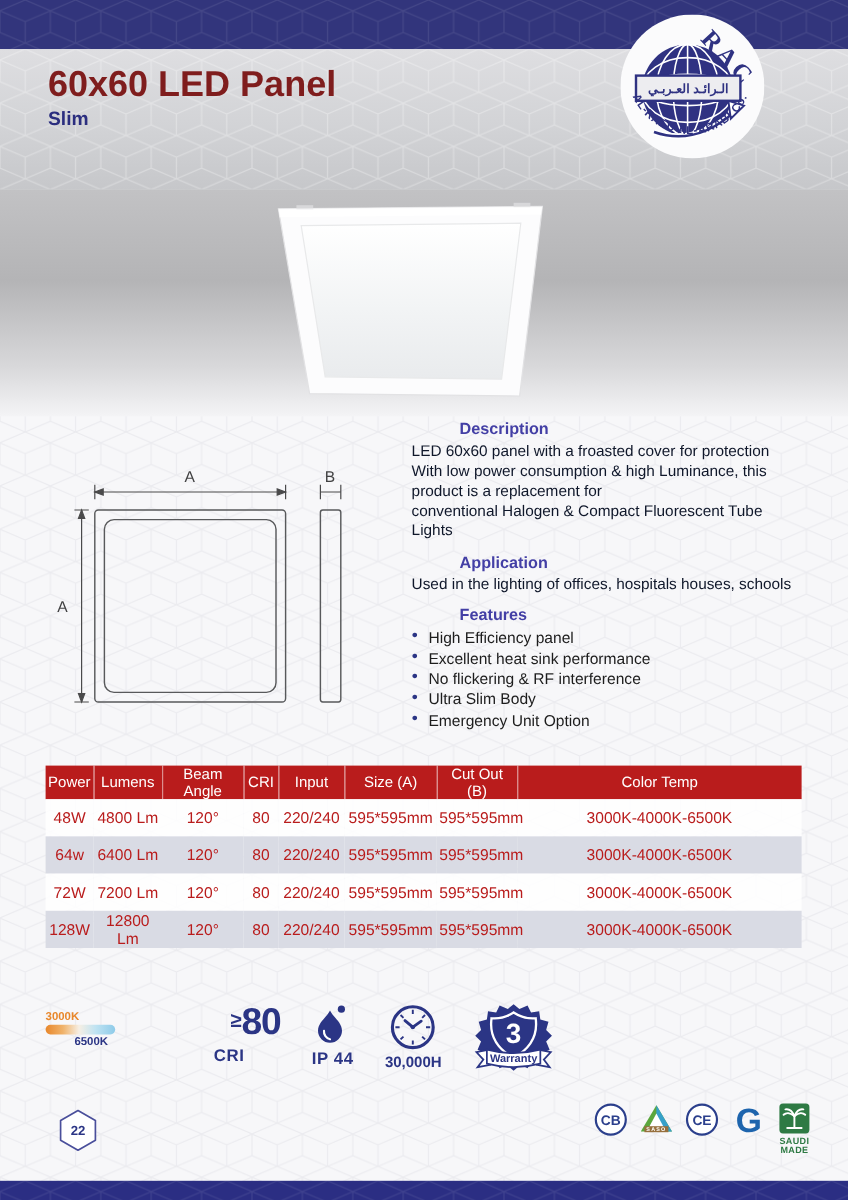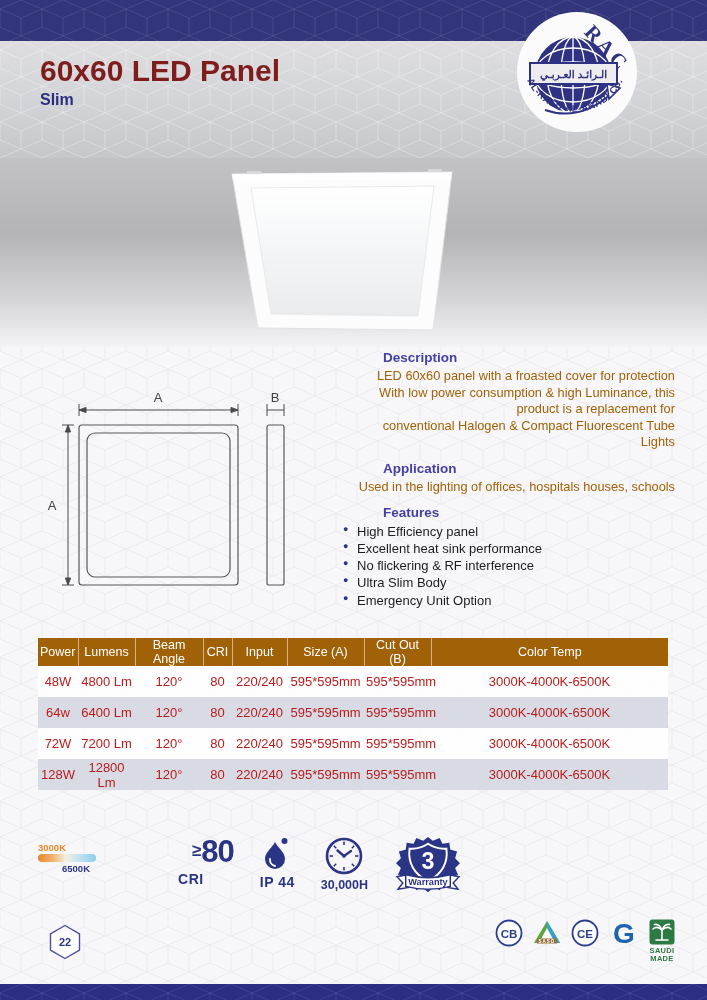--- a/index.html
+++ b/index.html
@@ -23,28 +23,28 @@
   .logo-wrap{left:517px;top:12px;width:120px;height:120px;}
 
   
   .photo-band{left:0;top:158px;width:707px;height:189px;
     background:linear-gradient(180deg,#c2c2c4 0%,#b4b4b6 40%,#d8d8da 78%,#f4f4f6 100%);}
 
   
   .diagram{left:35px;top:385px;}
   .text-col{left:343px;top:350px;width:332px;}
   .sec-heading{font-size:13.5px;font-weight:bold;color:#433fa5;margin:0 0 3px 0;padding-left:40px;}
-  .sec-body{font-size:12.8px;color:#a16207;line-height:1.29;margin:0 0 10px 0;white-space:pre-line;text-align:right;}
+  .sec-body{font-size:12.8px;color:#0f172a;line-height:1.29;margin:0 0 10px 0;white-space:pre-line;}
   .features-list{list-style:none;margin:2px 0 0 0;padding:0;}
   .features-list li{font-size:13px;color:#1d1d1d;line-height:1.32;padding-left:14px;position:relative;}
   .features-list li::before{content:"●";position:absolute;left:0;top:1px;font-size:9px;color:#2b3585;}
 
   
   .spec-table{left:38px;top:638px;width:630px;border-collapse:collapse;table-layout:fixed;}
-  .spec-table th{background:#a16207;color:#fff;font-weight:normal;font-size:12.5px;
+  .spec-table th{background:#b91c1c;color:#fff;font-weight:normal;font-size:12.5px;
     height:26px;border-right:1px solid rgba(255,255,255,.5);padding:0 2px;}
   .spec-table th:last-child{border-right:none;}
   .spec-table td{font-size:13px;color:#b91c1c;height:31px;text-align:center;padding:0 2px;}
   .spec-table tr.alt{background:#d9dbe4;}
   .spec-table tr.plain{background:rgba(255,255,255,.85);}
 
   
   .badge-row{left:38px;top:836px;display:flex;align-items:flex-start;gap:26px;}
   .badge{display:flex;flex-direction:column;align-items:center;color:#2b3585;}
   .ct-badge{width:84px;align-items:flex-start;padding-top:6px;}

